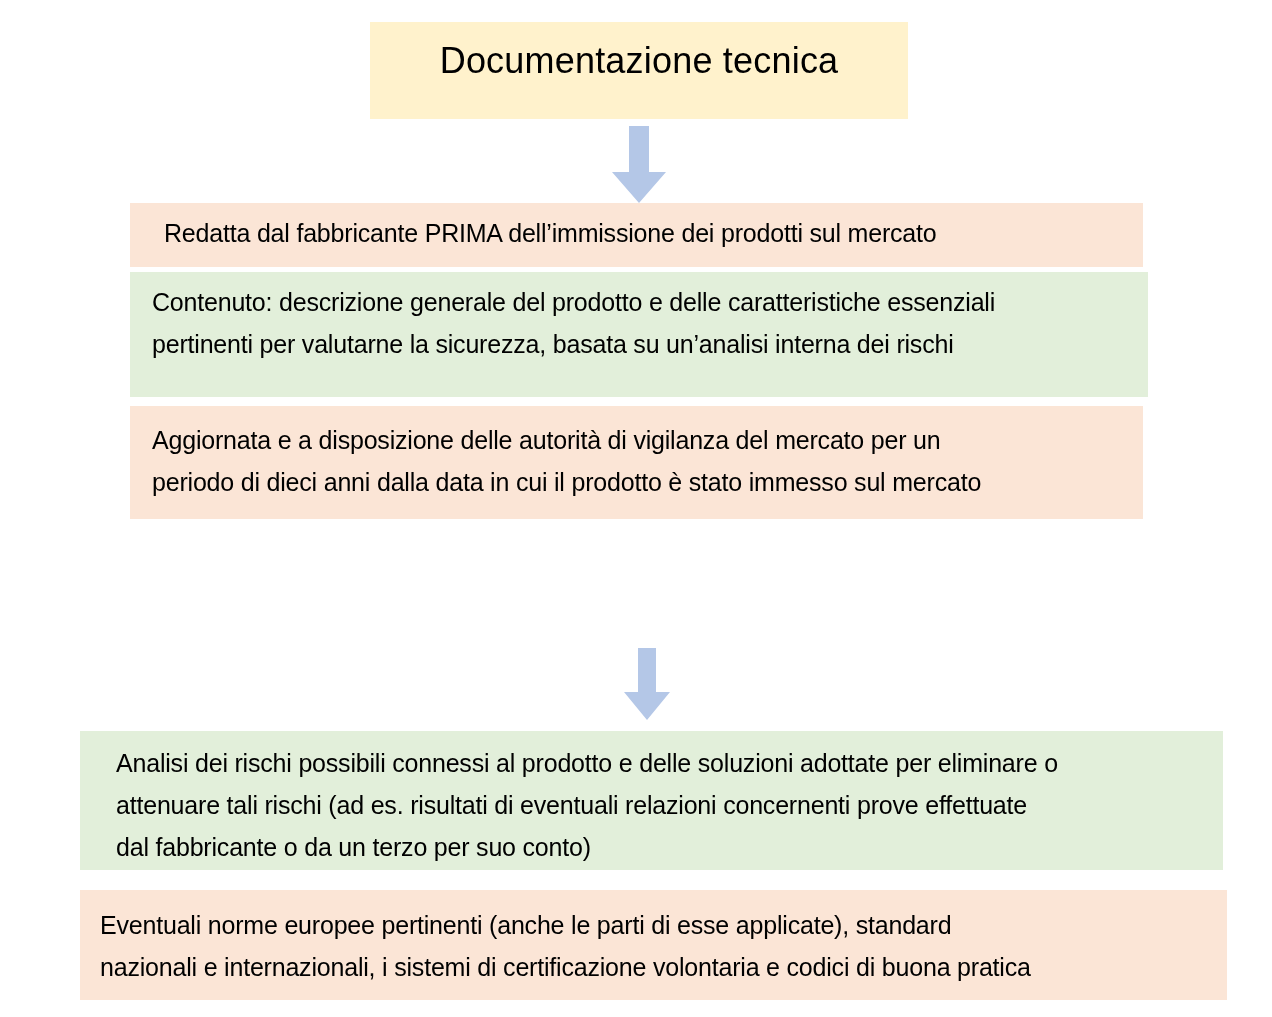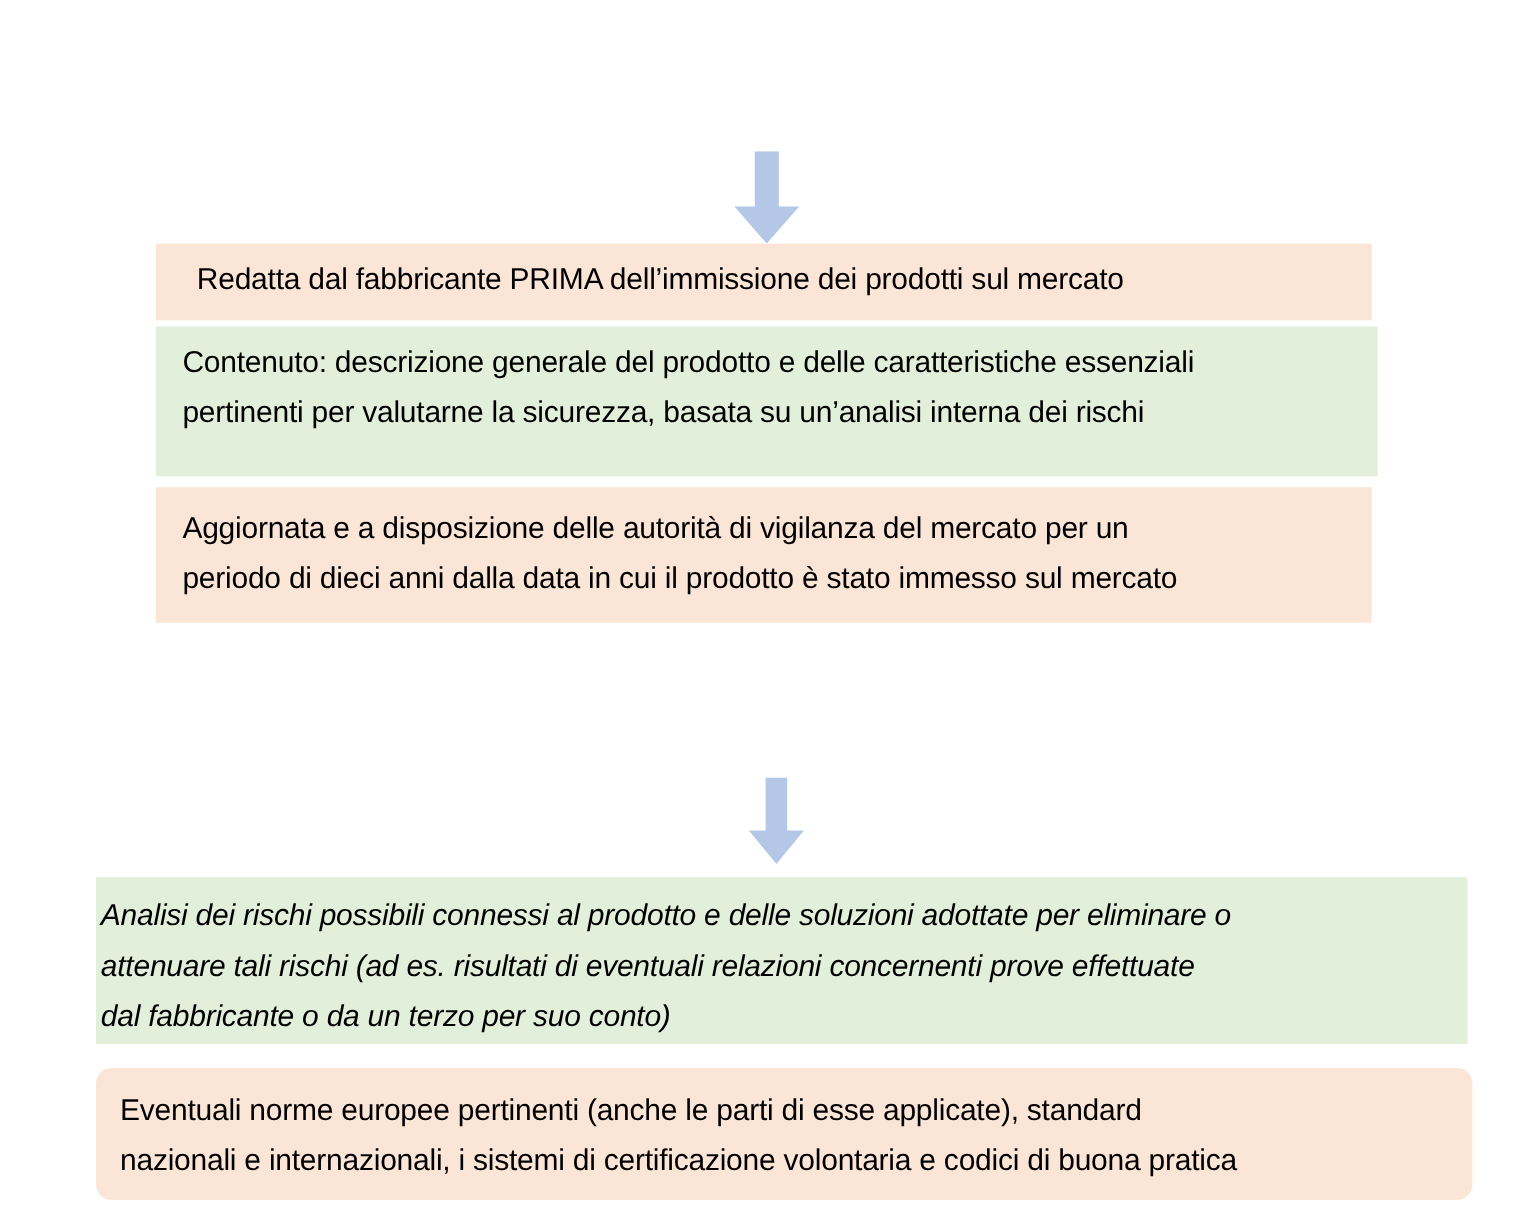--- a/index.html
+++ b/index.html
@@ -33,39 +33,42 @@
     font-size: 25px;
     line-height: 42px;
     white-space: pre-line;
     letter-spacing: -0.2px;
   }
   .peach { background: var(--peach-bg, #FBE5D6); }
   .green { background: var(--green-bg, #E2EFDA); }
   .b1 { left: 130px; top: 203px; width: 1013px; height: 64px;  padding: 9px 34px;  }
   .b2 { left: 130px; top: 272px; width: 1018px; height: 125px; padding: 9px 22px;  }
   .b3 { left: 130px; top: 406px; width: 1013px; height: 113px; padding: 13px 22px; }
-  .b4 { left: 80px;  top: 731px; width: 1143px; height: 139px; padding: 11px 4px; font-style: italic; }
-  .b5 { left: 80px;  top: 890px; width: 1147px; height: 110px; padding: 14px 20px; border-radius: 13px; }
+  .b4 { left: 80px;  top: 731px; width: 1143px; height: 139px; padding: 11px 36px; }
+  .b5 { left: 80px;  top: 890px; width: 1147px; height: 110px; padding: 14px 20px; }
   .note {
     position: absolute;
     left: 0; top: 551px;
     width: 1272px;
     text-align: center;
     font-size: 26px;
     line-height: 42px;
     letter-spacing: -0.2px;
   }
   .note-red { color: var(--note-red, #FF0000); white-space: pre-line; }
   .note-colon { color: var(--text, #000000); }
 </style>
 </head>
 <body>
 
 <div class="page">
 
+  <div class="title-box">
+    <span>Documentazione tecnica</span>
+  </div>
 
   <svg class="arrow arrow-1" width="54" height="77" viewBox="0 0 54 77">
     <polygon points="17,0 37,0 37,46 54,46 27,77 0,46 17,46" fill="#B4C7E7" class="arrow-shape"></polygon>
   </svg>
 
   <div class="box peach b1">Redatta dal fabbricante PRIMA dell’immissione dei prodotti sul mercato</div>
 
   <div class="box green b2">Contenuto: descrizione generale del prodotto e delle caratteristiche essenziali
 pertinenti per valutarne la sicurezza, basata su un’analisi interna dei rischi</div>
 

